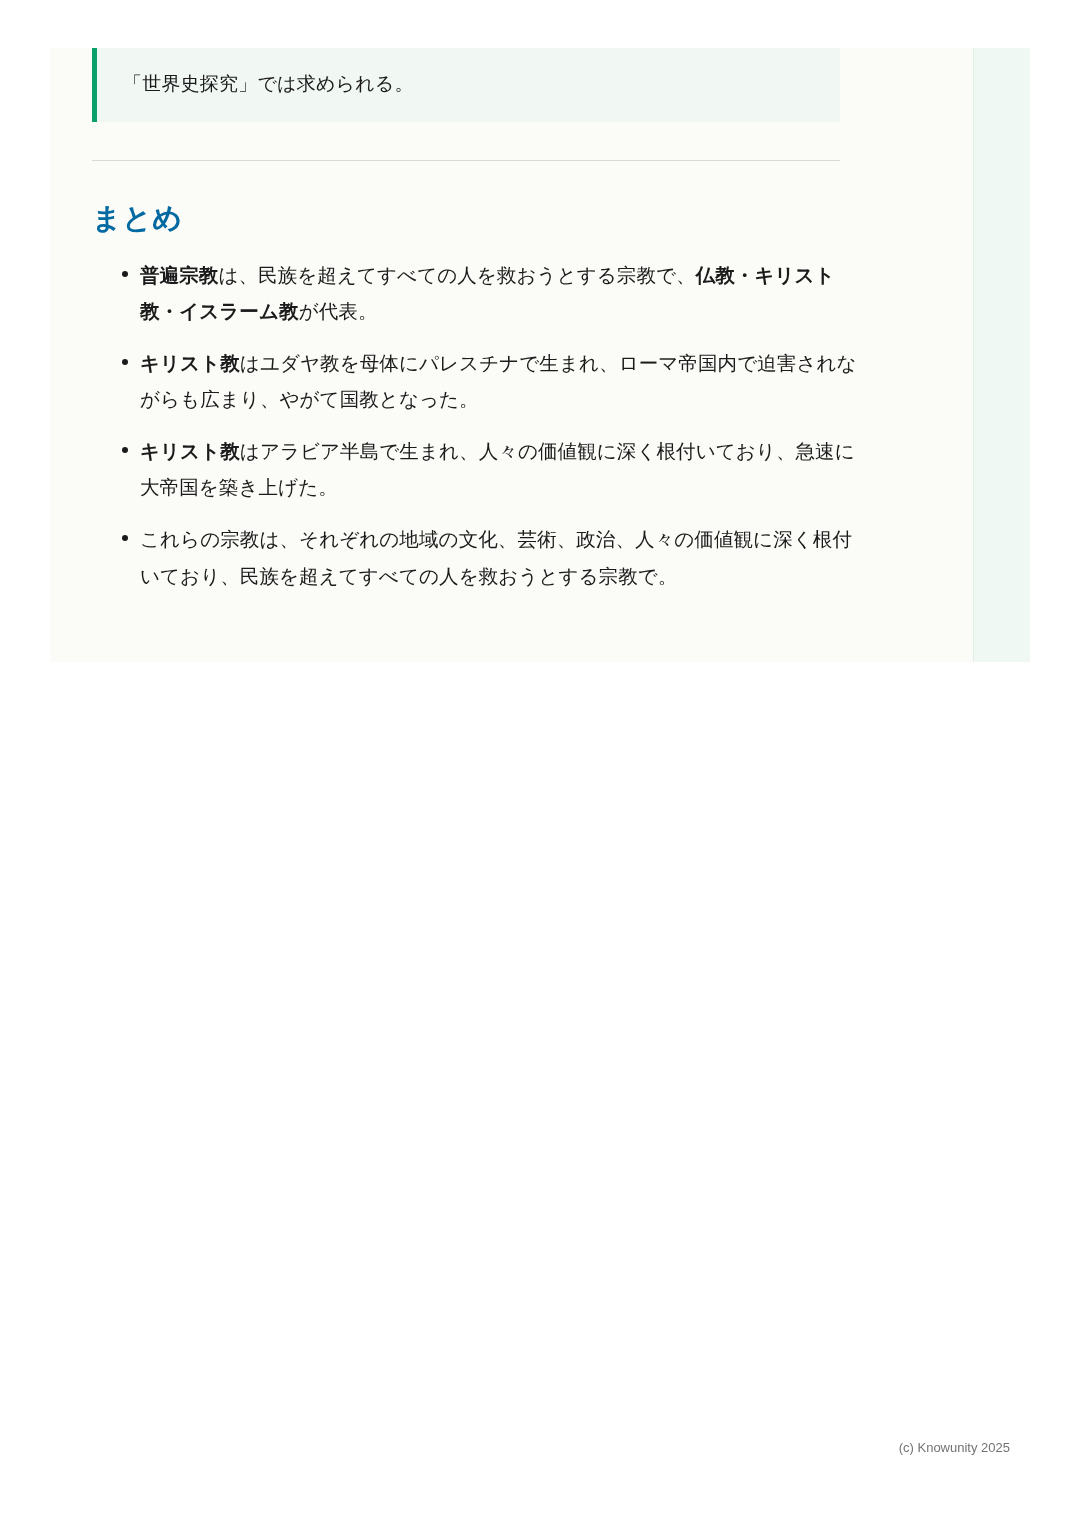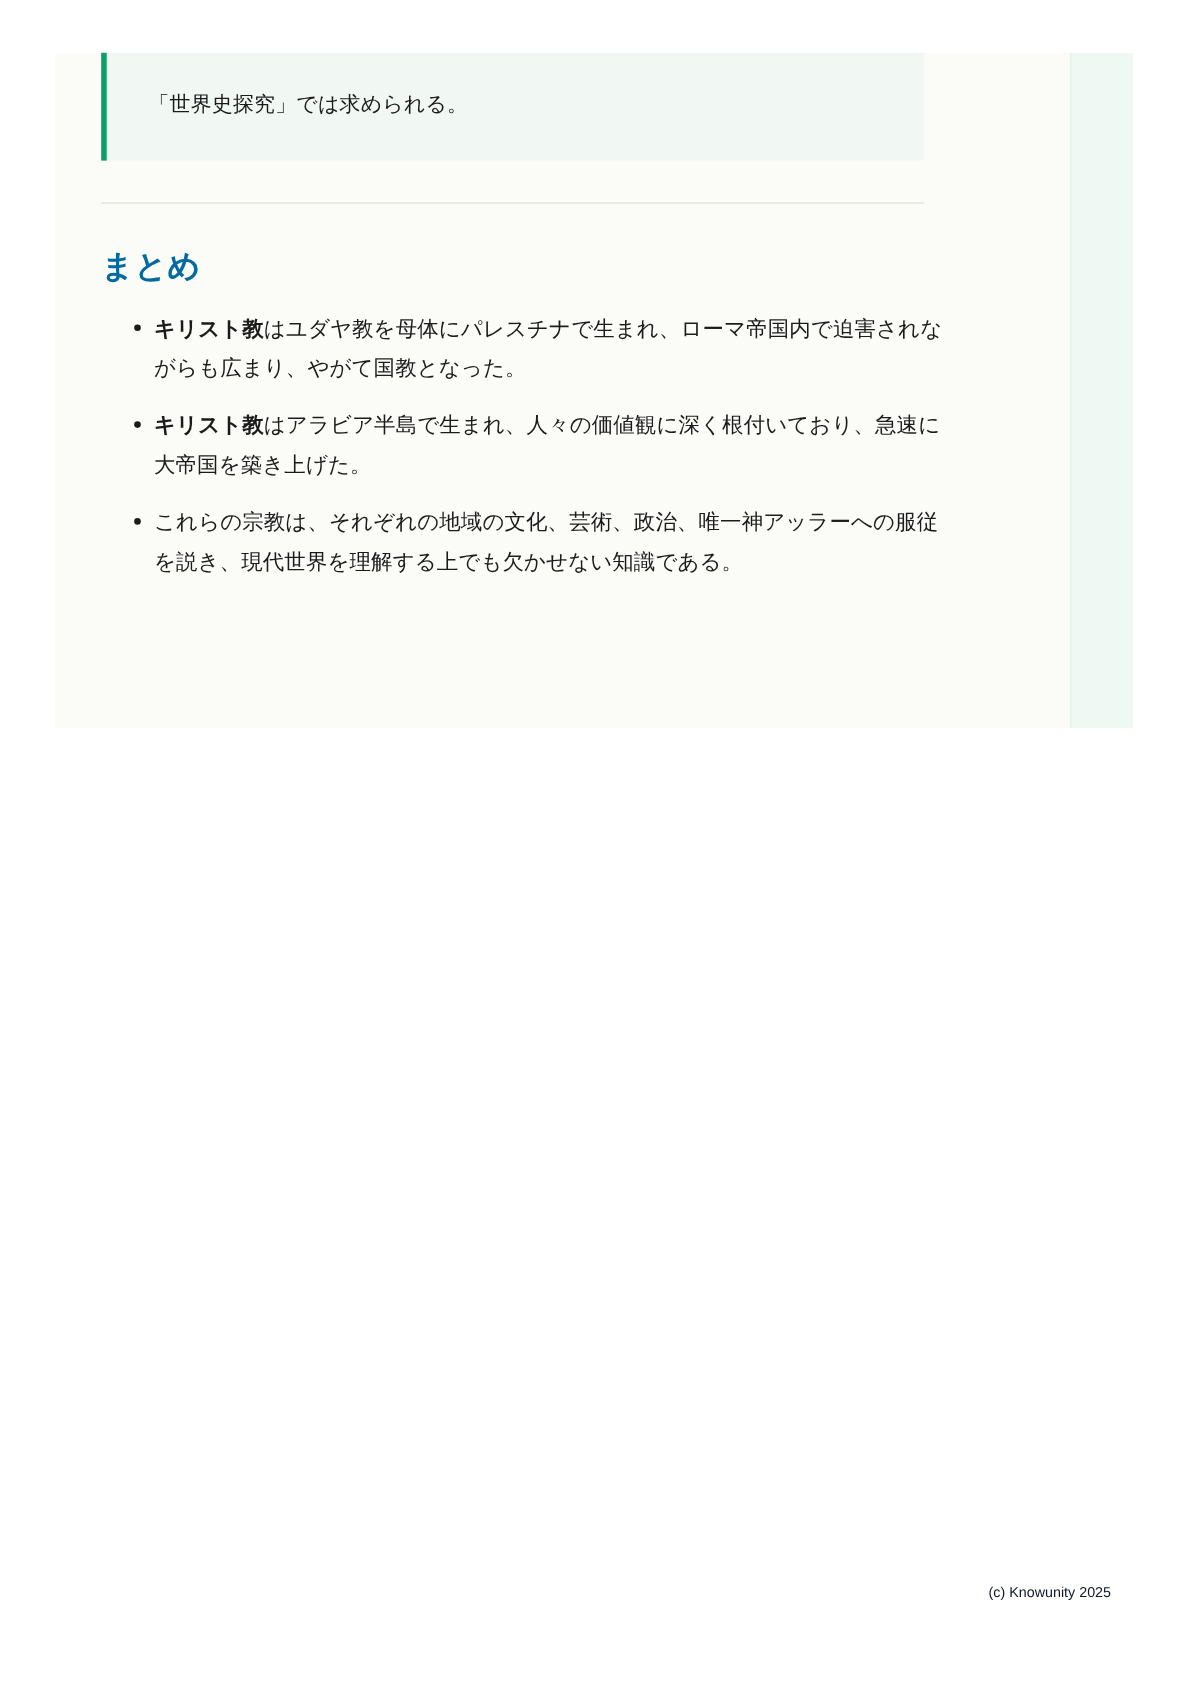--- a/index.html
+++ b/index.html
@@ -47,21 +47,21 @@
   
   .callout {
     background: #f1f8f4;
     border-left: 5px solid #09a06a;
     padding: 18px 22px 20px 26px;
     box-sizing: border-box;
     width: 748px;
     margin-top: 0;
   }
   .callout p {
-    margin: 12px;
+    margin: 0;
     font-size: 19px;
     line-height: 1.9;
     color: #1b1b1b;
     letter-spacing: .2px;
   }
 
   .divider {
     height: 1px;
     background: #ddd9d0;
     margin: 38px 0 0 0;
@@ -104,21 +104,21 @@
   ul.summary-list b {
     font-weight: 700;
   }
 
   
   .footer-credit {
     position: absolute;
     right: 70px;
     top: 1440px;
     font-size: 13px;
-    color: #0f172a;
+    color: #737373;
     font-family: "Liberation Sans", "DejaVu Sans", sans-serif;
   }
 </style>
 </head>
 <body>
 
 <div class="sheet">
 
   <div class="right-band"></div>
 
@@ -127,26 +127,29 @@
     <div class="callout">
       <p>「世界史探究」では求められる。</p>
     </div>
 
     <div class="divider"></div>
 
     <h2 class="section-title">まとめ</h2>
 
     <ul class="summary-list">
       <li>
+        <b>普遍宗教</b><span>は、民族を超えてすべての人を救おうとする宗教で、</span><b>仏教・キリスト教・イスラーム教</b><span>が代表。</span>
+      </li>
+      <li>
         <b>キリスト教</b><span>はユダヤ教を母体にパレスチナで生まれ、ローマ帝国内で迫害されながらも広まり、やがて国教となった。</span>
       </li>
       <li>
         <b>キリスト教</b><span>はアラビア半島で生まれ、人々の価値観に深く根付いており、急速に大帝国を築き上げた。</span>
       </li>
       <li>
-        <span>これらの宗教は、それぞれの地域の文化、芸術、政治、唯一神アッラーへの服従を説き、現代世界を理解する上でも欠かせない知識である。</span>
+        <span>これらの宗教は、それぞれの地域の文化、芸術、政治、人々の価値観に深く根付いており、民族を超えてすべての人を救おうとする宗教で。</span>
       </li>
     </ul>
 
   </div>
 </div>
 
 <div class="footer-credit">(c) Knowunity 2025</div>
 
 </body></html>

